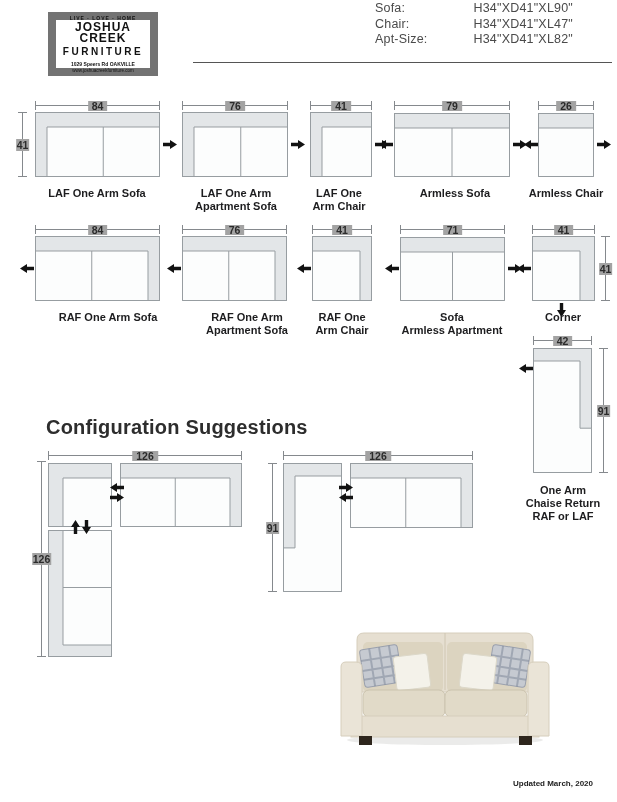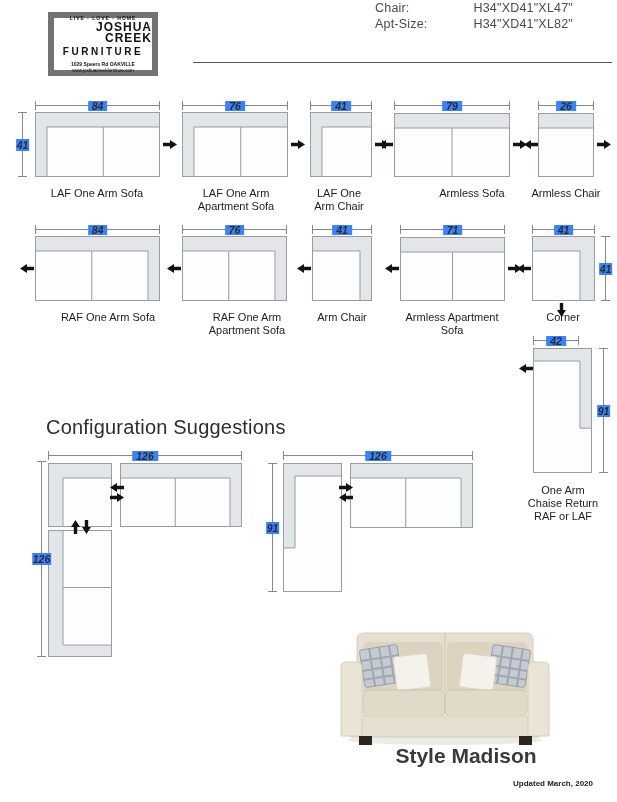--- a/index.html
+++ b/index.html
@@ -1,43 +1,43 @@
 <!DOCTYPE html>
 <html><head>
 <meta charset="utf-8">
 <style>
   html,body{margin:0;padding:0;background:#fff;}
   .page{position:relative;width:617px;height:802px;background:#ffffff;overflow:hidden;
         font-family:"Liberation Sans",sans-serif;margin:0 auto;}
 
   
-  .logo-box{position:absolute;left:48px;top:12px;width:110px;height:64px;border:6px solid #737373;
+  .logo-box{position:absolute;left:48px;top:12px;width:110px;height:64px;border:8px solid #737373;
             background:#fff;display:flex;flex-direction:column;align-items:center;justify-content:center;
-            text-align:right;gap:1px;box-sizing:border-box;}
+            text-align:center;gap:1px;box-sizing:border-box;}
   .logo-tagline{font-size:5px;font-weight:bold;letter-spacing:1px;color:#111;}
   .logo-name1{font-size:12px;font-weight:bold;letter-spacing:1px;line-height:11px;color:#111;}
   .logo-name2{font-size:10px;font-weight:bold;letter-spacing:2.5px;line-height:13px;color:#111;}
   .logo-address{font-size:5px;font-weight:bold;margin-top:2px;color:#111;}
   .logo-web{font-size:4.5px;color:#111;}
 
   
   .specs{position:absolute;left:375px;top:1px;width:198px;}
   .spec-row{display:flex;justify-content:space-between;font-size:12.5px;line-height:15.5px;
             color:#4a4a4a;letter-spacing:.2px;}
   .rule{position:absolute;left:193px;top:62px;width:419px;height:1px;background:#555;}
 
   
   #diagram-layer{position:absolute;inset:0;}
-  .piece-label{position:absolute;width:190px;text-align:center;font-size:11px;font-weight:normal;
+  .piece-label{position:absolute;width:190px;text-align:center;font-size:11px;font-weight:bold;
                color:#1d1d1f;line-height:13px;}
-  .dim-label{position:absolute;left:50%;top:50%;transform:translate(-50%,-50%);background:#3b82f6;
-             padding:0 4px;font-size:10.5px;font-weight:bold;color:#2b2b2b;white-space:nowrap;line-height:10px;font-style:italic;}
+  .dim-label{position:absolute;left:50%;top:50%;transform:translate(-50%,-50%);background:#a3a3a3;
+             padding:0 4px;font-size:10.5px;font-weight:bold;color:#2b2b2b;white-space:nowrap;line-height:10px;}
   .dim-label.v{padding:1px 1px;}
 
-  .config-heading{position:absolute;left:46px;top:416px;font-size:20px;font-weight:normal;
+  .config-heading{position:absolute;left:46px;top:416px;font-size:20px;font-weight:bold;
                   color:#2d2d2d;letter-spacing:.2px;}
 
   .photo{position:absolute;left:323px;top:620px;width:244px;height:128px;}
   .style-title{position:absolute;left:346px;top:744px;width:240px;text-align:center;
                font-size:21px;font-weight:bold;color:#3a3a3a;}
 
   .footnote{position:absolute;left:24px;top:779px;font-size:8px;color:#333;}
   .updated{position:absolute;left:470px;top:779px;width:123px;text-align:right;
            font-size:8px;font-weight:bold;color:#222;}
 </style>
@@ -48,20 +48,24 @@
 
   <div class="logo-box">
     <div class="logo-tagline">LIVE · LOVE · HOME</div>
     <div class="logo-name1">JOSHUA CREEK</div>
     <div class="logo-name2">FURNITURE</div>
     <div class="logo-address">1029 Speers Rd OAKVILLE</div>
     <div class="logo-web">www.joshuacreekfurniture.com</div>
   </div>
 
   <div class="specs">
+    <div class="spec-row">
+      <span>Sofa:</span>
+      <span>H34"XD41"XL90"</span>
+    </div>
     <div class="spec-row">
       <span>Chair:</span>
       <span>H34"XD41"XL47"</span>
     </div>
     <div class="spec-row">
       <span>Apt-Size:</span>
       <span>H34"XD41"XL82"</span>
     </div>
   </div>
   <div class="rule"></div>
@@ -205,21 +209,21 @@
         <div style="position: absolute; left: 0px; top: 0px; width: 1px; height: 9px; background: rgb(133, 137, 141);"></div>
         <div style="position: absolute; right: 0px; top: 0px; width: 1px; height: 9px; background: rgb(133, 137, 141);"></div>
         <span class="dim-label">41</span>
       </div>
       <div style="position: absolute; left: 601px; top: 236px; width: 9px; height: 65px;">
         <div style="position: absolute; top: 0px; bottom: 0px; left: 4px; width: 1px; background: rgb(133, 137, 141);"></div>
         <div style="position: absolute; top: 0px; left: 0px; height: 1px; width: 9px; background: rgb(133, 137, 141);"></div>
         <div style="position: absolute; bottom: 0px; left: 0px; height: 1px; width: 9px; background: rgb(133, 137, 141);"></div>
         <span class="dim-label v">41</span>
       </div>
-      <div style="position: absolute; left: 533px; top: 336px; width: 46px; height: 9px;">
+      <div style="position: absolute; left: 533px; top: 336px; width: 59px; height: 9px;">
         <div style="position: absolute; left: 0px; right: 0px; top: 4px; height: 1px; background: rgb(133, 137, 141);"></div>
         <div style="position: absolute; left: 0px; top: 0px; width: 1px; height: 9px; background: rgb(133, 137, 141);"></div>
         <div style="position: absolute; right: 0px; top: 0px; width: 1px; height: 9px; background: rgb(133, 137, 141);"></div>
         <span class="dim-label">42</span>
       </div>
       <div style="position: absolute; left: 599px; top: 348px; width: 9px; height: 125px;">
         <div style="position: absolute; top: 0px; bottom: 0px; left: 4px; width: 1px; background: rgb(133, 137, 141);"></div>
         <div style="position: absolute; top: 0px; left: 0px; height: 1px; width: 9px; background: rgb(133, 137, 141);"></div>
         <div style="position: absolute; bottom: 0px; left: 0px; height: 1px; width: 9px; background: rgb(133, 137, 141);"></div>
         <span class="dim-label v">91</span>
@@ -315,39 +319,40 @@
         <div>LAF One Arm Sofa</div>
       </div>
       <div class="piece-label" style="left: 141px; top: 187px;">
         <div>LAF One Arm</div>
         <div>Apartment Sofa</div>
       </div>
       <div class="piece-label" style="left: 244px; top: 187px;">
         <div>LAF One</div>
         <div>Arm Chair</div>
       </div>
-      <div class="piece-label" style="left: 377px; top: 187px;">
+      <div class="piece-label" style="left: 360px; top: 187px;">
         <div>Armless Sofa</div>
       </div>
       <div class="piece-label" style="left: 471px; top: 187px;">
         <div>Armless Chair</div>
       </div>
       <div class="piece-label" style="left: 13px; top: 311px;">
         <div>RAF One Arm Sofa</div>
       </div>
       <div class="piece-label" style="left: 152px; top: 311px;">
         <div>RAF One Arm</div>
         <div>Apartment Sofa</div>
       </div>
       <div class="piece-label" style="left: 247px; top: 311px;">
+        <div>RAF One</div>
         <div>Arm Chair</div>
       </div>
       <div class="piece-label" style="left: 357px; top: 311px;">
+        <div>Sofa</div>
         <div>Armless Apartment</div>
-        <div>Sofa</div>
       </div>
       <div class="piece-label" style="left: 468px; top: 311px;">
         <div>Corner</div>
       </div>
       <div class="piece-label" style="left: 468px; top: 484px;">
         <div>One Arm</div>
         <div>Chaise Return</div>
         <div>RAF or LAF</div>
       </div>
     </div>
@@ -376,17 +381,16 @@
     </g>
     <rect x="40" y="70" width="82" height="27" rx="6" fill="#e1dac8" stroke="#cbc3ae"></rect>
     <rect x="122" y="70" width="82" height="27" rx="6" fill="#e1dac8" stroke="#cbc3ae"></rect>
     <rect x="28" y="96" width="188" height="21" fill="#e6dfd0" stroke="#d6cebc"></rect>
     <path d="M18 47 q0 -5 5 -5 h10 q6 0 6 6 v68 h-21 z" fill="#eae4d7" stroke="#d6cebc"></path>
     <path d="M205 48 q0 -6 6 -6 h10 q5 0 5 5 v69 h-21 z" fill="#eae4d7" stroke="#d6cebc"></path>
     <rect x="36" y="116" width="13" height="9" fill="#2e261d"></rect>
     <rect x="196" y="116" width="13" height="9" fill="#2e261d"></rect>
   </svg>
 
-  <div class="style-title">Style Madison</div>
 
   <div class="updated">Updated March, 2020</div>
 
 </div>
 
 </body></html>

